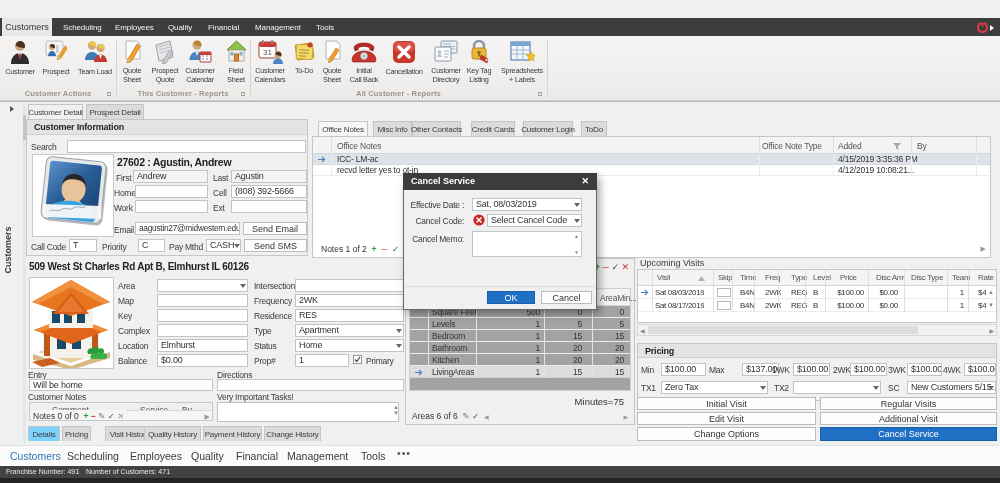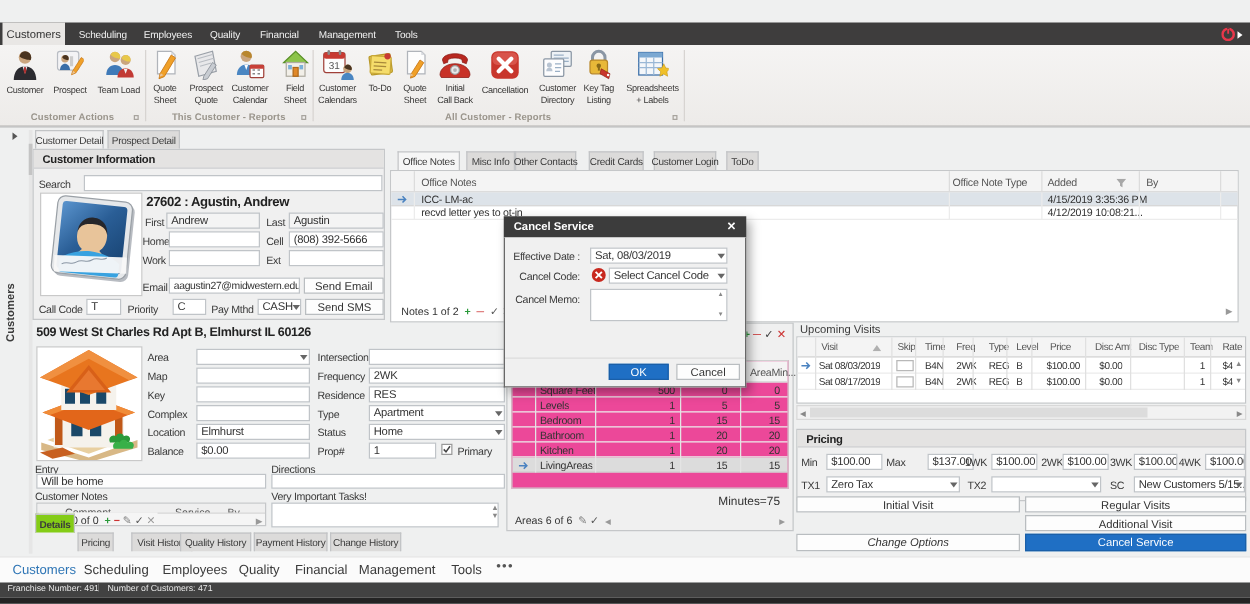--- a/index.html
+++ b/index.html
@@ -352,21 +352,21 @@
     <span style="position:absolute;left:110px;top:2px;font-size:8.5px;color:#555;">Service</span>
     <span style="position:absolute;left:152px;top:2px;font-size:8.5px;color:#555;">By</span>
   </div>
   <div class="ab" style="left:1px;top:7px;font-size:8.5px;color:#333;background:#f5f5f5;padding:1px 2px;">Notes 0 of 0&nbsp; <span style="color:#2a9a3a;font-weight:bold;">+</span>&nbsp;<span style="color:#c33;font-weight:bold;">−</span>&nbsp;<span style="color:#777;">✎</span>&nbsp;<span style="color:#555;">✓</span>&nbsp;<span style="color:#999;">✕</span></div>
   <div class="ab" style="right:2px;top:10px;font-size:7px;color:#999;">▶</div>
 </div>
 <div class="lb" style="left:217px;top:392px;">Very Important Tasks!</div>
 <div class="in" style="left:217px;top:402px;width:182px;height:20px;"></div>
 <div class="ab" style="right:601px;top:404px;font-size:6px;color:#888;">▲<br>▼</div>
 
-<div class="tab on" style="left:28px;top:411px;width:32px;height:15px;background:#84cc16;font-weight:bold;">Details</div>
+<div class="tab on" style="left:28px;top:426px;width:32px;height:15px;background:#7dd3fc;">Details</div>
 <div class="tab" style="left:62px;top:426px;width:29px;height:15px;">Pricing</div>
 <div class="tab" style="left:93px;top:426px;width:49px;height:15px;margin-left:12px;">Visit History</div>
 <div class="tab" style="left:144px;top:426px;width:57px;height:15px;">Quality History</div>
 <div class="tab" style="left:203px;top:426px;width:59px;height:15px;">Payment History</div>
 <div class="tab" style="left:264px;top:426px;width:57px;height:15px;">Change History</div>
 
 <div class="tab on" style="left:318px;top:121px;width:50px;height:15px;background:#f6f6f6;">Office Notes</div>
 <div class="tab" style="left:373px;top:121px;width:39px;height:15px;">Misc Info</div>
 <div class="tab" style="left:412px;top:121px;width:49px;height:15px;">Other Contacts</div>
 <div class="tab" style="left:471px;top:121px;width:44px;height:15px;">Credit Cards</div>
@@ -404,21 +404,21 @@
   <div class="ab" style="left:598px;top:17px;width:1px;height:22px;background:#ececec;"></div>
   <div class="ab" style="left:663px;top:17px;width:1px;height:22px;background:#ececec;"></div>
   <div class="ab" style="left:8px;top:107px;font-size:8.5px;color:#333;">Notes 1 of 2&nbsp; <span style="color:#2a9a3a;font-weight:bold;">+</span>&nbsp;&nbsp;<span style="color:#c33;font-weight:bold;">─</span>&nbsp;&nbsp;<span style="color:#555;">✓</span>&nbsp;<span style="color:#999;">✕</span></div>
   <div class="ab" style="right:4px;top:108px;font-size:7px;color:#999;">▶</div>
 </div>
 
 <div class="ab" style="left:405px;top:258px;width:230px;height:167px;background:#f0f0f0;border:1px solid #c5c7c9;">
   <div class="ab" style="right:5px;top:3px;font-size:9px;">
     <span style="color:#2a9a3a;font-weight:bold;">+</span>&nbsp;<span style="color:#c33;font-weight:bold;">─</span>&nbsp;<span style="color:#444;">✓</span>&nbsp;<span style="color:#c33;">✕</span>
   </div>
-  <div class="ab" style="left:3px;top:29px;width:222px;height:103px;background:#ec4899;border:1px solid #cfcfcf;">
+  <div class="ab" style="left:3px;top:29px;width:222px;height:103px;background:#a3a3a3;border:1px solid #cfcfcf;">
     <div class="ab" style="left:0;top:0px;width:220px;height:17px;background:#f4f4f4;border-bottom:1px solid #d4d4d4;">
       <span class="hcell" style="left:22px;top:4px;">Area</span>
       <span class="hcell" style="left:70px;top:4px;">AreaOf</span>
       <span class="hcell" style="left:140px;top:4px;">Minutes</span>
       <span class="hcell" style="left:190px;top:4px;">AreaMin...</span>
     </div>
     <div class="ab" style="left:0;top:17px;width:220px;height:12px;border-bottom:1px solid #ececec;">
         <span class="cell" style="left:22px;top:1px;">Square Feet</span>
         <span class="cell" style="right:90px;top:1px;">500</span>
         <span class="cell" style="right:48px;top:1px;">0</span>
@@ -555,22 +555,23 @@
       <div class="caret" style="left:122px;top:42px;"></div>
     <div class="lb" style="left:136px;top:39px;">TX2</div>
       <div class="in" style="left:155px;top:37px;width:88px;height:13px;"></div>
       <div class="caret" style="left:235px;top:42px;"></div>
     <div class="lb" style="left:250px;top:39px;">SC</div>
       <div class="in" style="left:269px;top:37px;width:89px;height:13px;">New Customers 5/15...</div>
       <div class="caret" style="left:350px;top:42px;"></div>
   </div>
   <div class="btn" style="left:0px;top:139px;width:179px;height:13px;">Initial Visit</div>
   <div class="btn" style="left:183px;top:139px;width:177px;height:13px;">Regular Visits</div>
+  <div class="btn" style="left:0px;top:154px;width:179px;height:13px;">Edit Visit</div>
   <div class="btn" style="left:183px;top:154px;width:177px;height:13px;">Additional Visit</div>
-  <div class="btn" style="left:0px;top:169px;width:179px;height:14px;font-style:italic;">Change Options</div>
+  <div class="btn" style="left:0px;top:169px;width:179px;height:14px;">Change Options</div>
   <div class="btn" style="left:183px;top:169px;width:177px;height:14px;background:#1f6fc4;border-color:#1a5fa8;color:#fff;">Cancel Service</div>
 </div>
 
 <div class="ab" style="left:403px;top:173px;width:194px;height:137px;box-shadow:3px 4px 8px rgba(0,0,0,0.35);z-index:50;">
   <div class="ab" style="left:0;top:0;width:194px;height:17px;background:#3c3c3c;">
     <span style="position:absolute;left:8px;top:3px;font-size:9px;font-weight:bold;color:#fff;">Cancel Service</span>
     <span style="position:absolute;right:8px;top:3px;font-size:9px;font-weight:bold;color:#fff;">✕</span>
   </div>
   <div class="ab" style="left:0;top:17px;width:194px;height:120px;background:#f0f0f0;border:1px solid #686868;border-top:none;">
     <div class="lb" style="left:0px;top:10px;width:60px;text-align:right;">Effective Date :</div>

